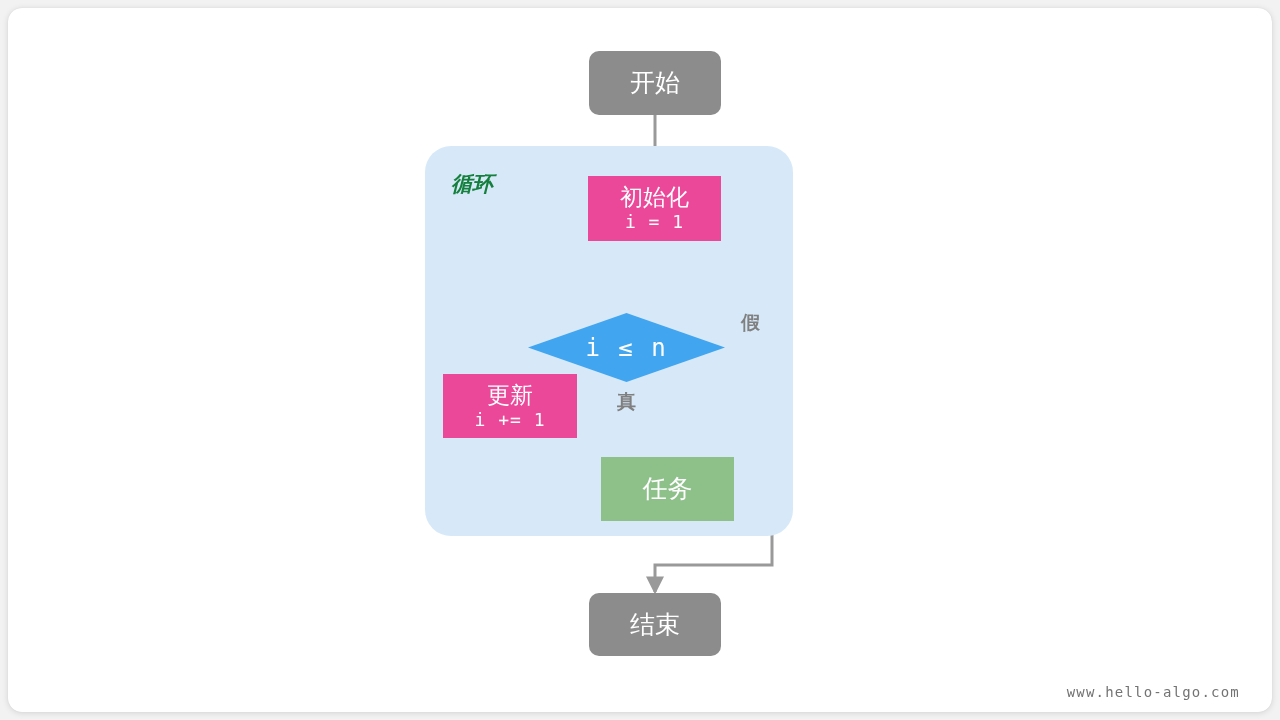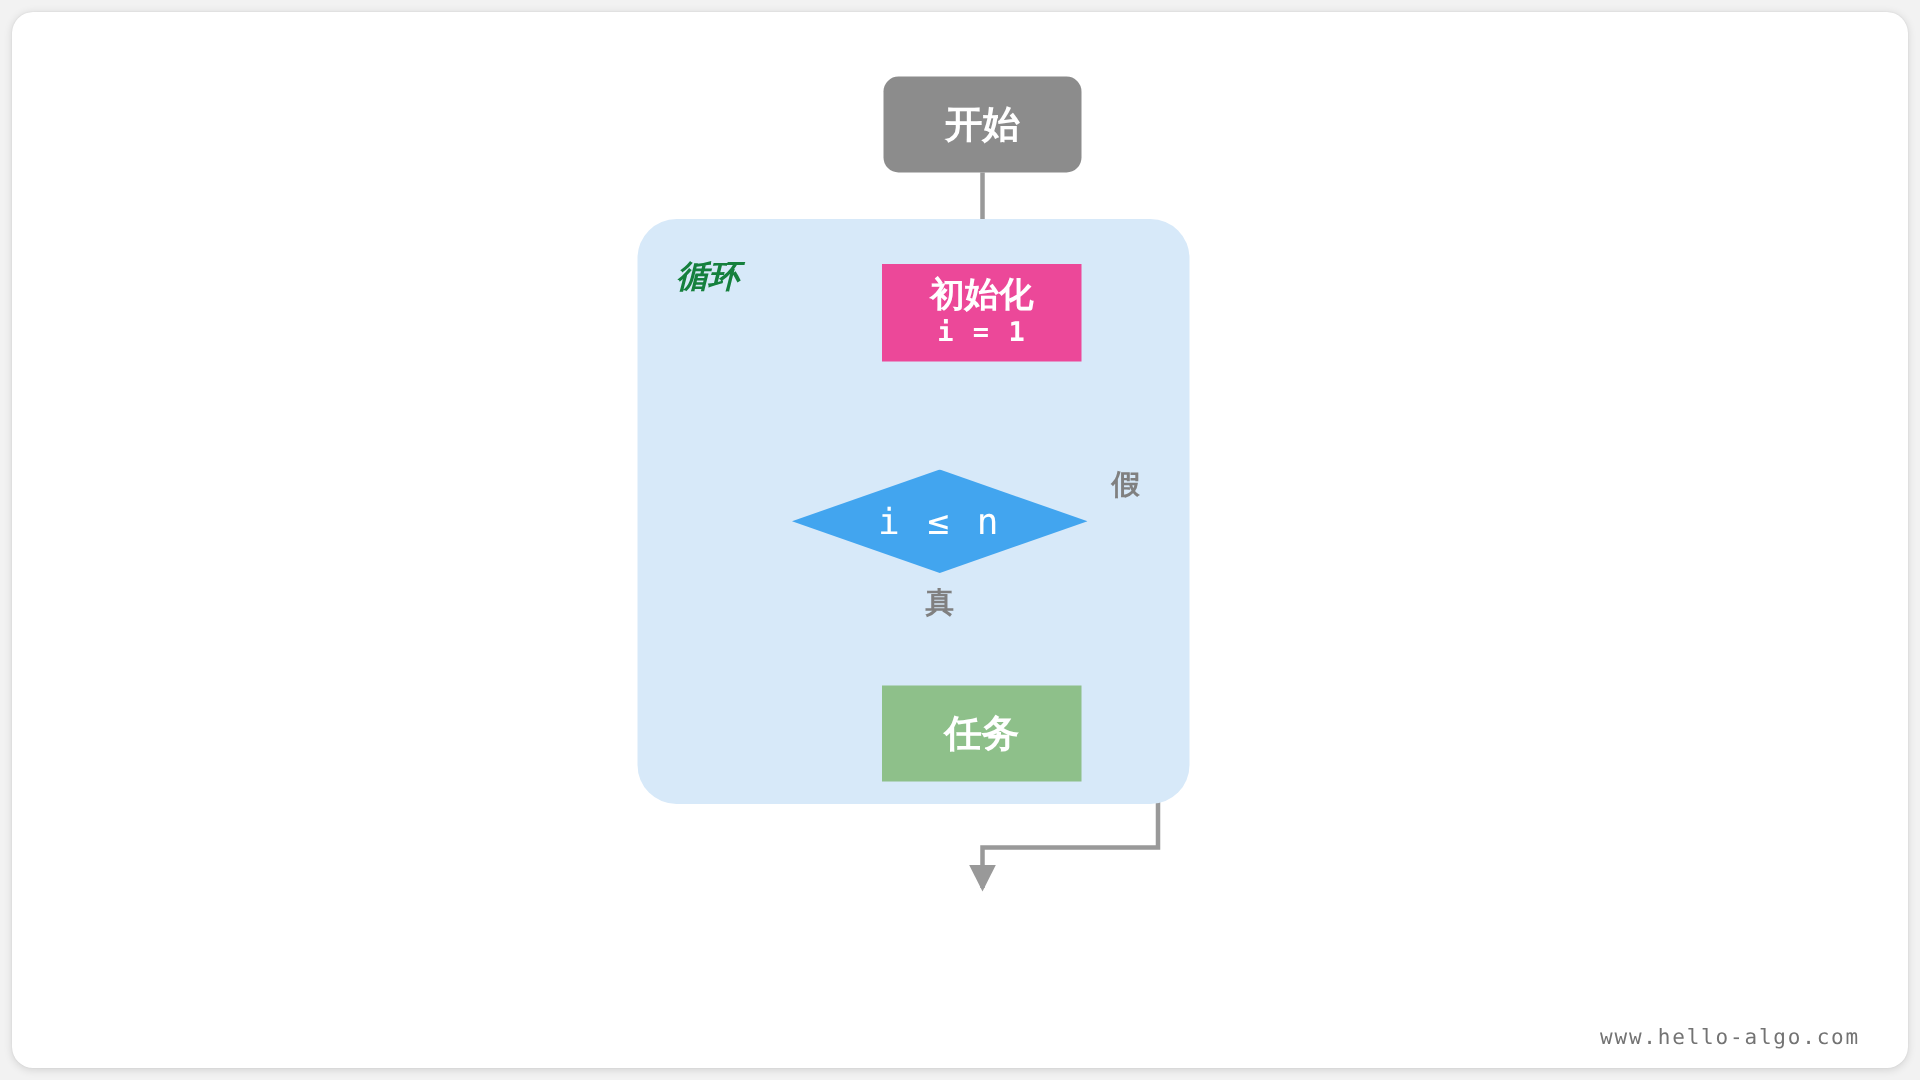--- a/index.html
+++ b/index.html
@@ -35,34 +35,34 @@
   .node {
     position: absolute;
     box-sizing: border-box;
     display: flex;
     flex-direction: column;
     align-items: center;
     justify-content: center;
     color: #ffffff;
     text-align: right;
     line-height: 1.18;
-    font-weight: bold;
   }
   .node-start, .node-end {
     background: #8c8c8c;
     border-radius: 10px;
     font-size: 25px;
   }
   .node-proc {
     background: #ec4899;
     font-size: 23px;
   }
   .node-task {
     background: #8ec08a;
     font-size: 25px;
+    margin-left: 13px;
   }
   .code-line {
     font-family: "DejaVu Sans Mono", "Liberation Mono", monospace;
     font-size: 18px;
     letter-spacing: 1px;
   }
   .cn-line {
     font-family: "DejaVu Sans", "Liberation Sans", sans-serif;
   }
   .loop-box {
@@ -163,24 +163,31 @@
     <span class="code-line">i = 1</span>
   </div>
 
   <div class="diamond-wrap" style="left:528px; top:313px; width:197px; height:69px;">
     <svg width="197" height="69" viewBox="0 0 197 69">
       <polygon points="98.5,0 197,34.5 98.5,69 0,34.5" fill="#42a5ef"></polygon>
     </svg>
     <div class="diamond-text">i ≤ n</div>
   </div>
 
+  <div class="node node-proc" style="left:443px; top:374px; width:134px; height:64px;">
+    <span class="cn-line">更新</span>
+    <span class="code-line">i += 1</span>
+  </div>
 
   <div class="node node-task" style="left:588px; top:457px; width:133px; height:64px;">
     <span class="cn-line">任务</span>
   </div>
 
+  <div class="node node-end" style="left:589px; top:593px; width:132px; height:63px;">
+    <span class="cn-line">结束</span>
+  </div>
 
   <div class="edge-label" style="left:617px; top:389px;">真</div>
   <div class="edge-label" style="left:741px; top:310px;">假</div>
 
   <div class="watermark">www.hello-algo.com</div>
 
 </div>
 
 </body></html>

